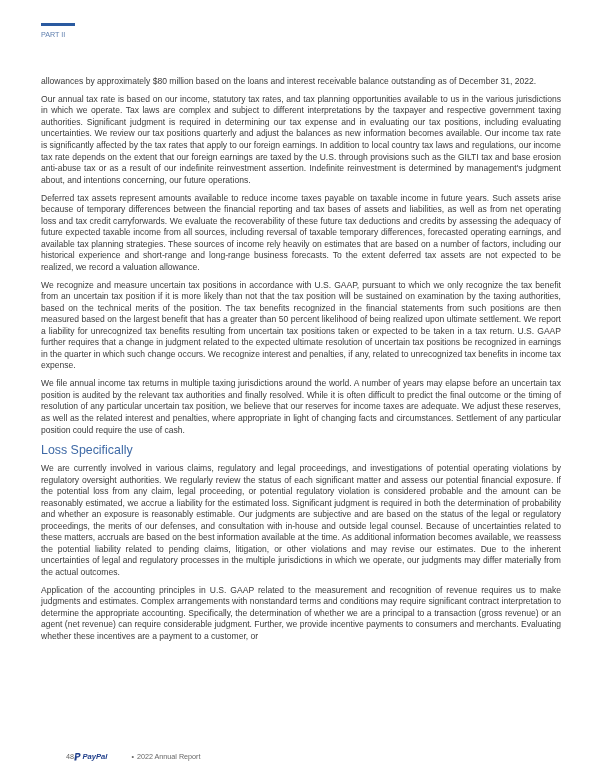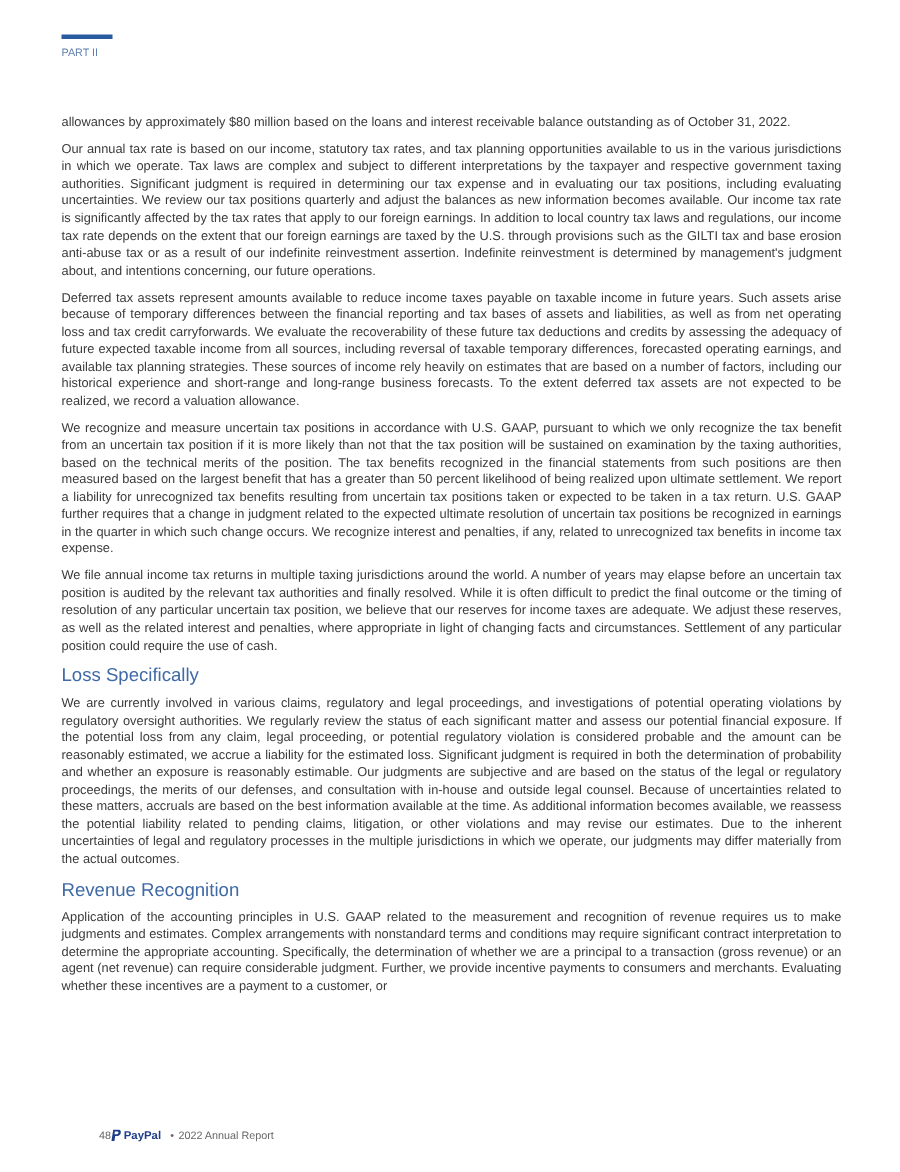--- a/index.html
+++ b/index.html
@@ -4,45 +4,44 @@
   <style>
     html, body { margin: 0; padding: 0; background: #ffffff; }
     body { width: 600px; height: 781px; overflow: hidden; position: relative; font-family: "Liberation Sans", sans-serif; color: #3a3a3a; }
     .top-bar { position: absolute; left: 41px; top: 23px; width: 34px; height: 3px; background: #2a5aa0; }
     .running-head { position: absolute; left: 41px; top: 30px; font-size: 7.2px; line-height: 9.2px; color: #5f7fae; }
     .content { position: absolute; left: 41px; top: 76px; width: 520px; }
     p.body { margin: 0 0 6.3px 0; font-size: 8.55px; line-height: 11.55px; text-align: justify; text-align-last: left; color: #3a3a3a; }
     h2.section { margin: 7px 0 5px 0; font-size: 12.4px; line-height: 15px; font-weight: normal; color: #3f6aa6; }
     .footer { position: absolute; left: 41px; top: 752px; font-size: 7.2px; line-height: 10px; color: #666; display: flex; align-items: center; }
     .footer .pnum { width: 33px; text-align: right; }
-    .logo { display: inline-flex; align-items: center; font-weight: bold; color: #1f3e8a; font-size: 7.6px; margin-right: 3px; }
+    .logo { display: inline-flex; align-items: center; font-weight: bold; font-style: italic; color: #1f3e8a; font-size: 7.6px; margin-right: 21px; }
     .logo svg { margin-right: 1.5px; }
     .bullet { margin: 0 3px; }
   </style>
 </head>
 <body>
 
 <div class="top-bar"></div>
 
 <div class="running-head">
   <div>PART II</div>
 </div>
 
 <div class="content">
-  <p class="body">allowances by approximately $80 million based on the loans and interest receivable balance outstanding as of October 31, 2022.</p>
+  <p class="body">allowances by approximately $80 million based on the loans and interest receivable balance outstanding as of December 31, 2022.</p>
 
   <p class="body">Our annual tax rate is based on our income, statutory tax rates, and tax planning opportunities available to us in the various jurisdictions in which we operate. Tax laws are complex and subject to different interpretations by the taxpayer and respective government taxing authorities. Significant judgment is required in determining our tax expense and in evaluating our tax positions, including evaluating uncertainties. We review our tax positions quarterly and adjust the balances as new information becomes available. Our income tax rate is significantly affected by the tax rates that apply to our foreign earnings. In addition to local country tax laws and regulations, our income tax rate depends on the extent that our foreign earnings are taxed by the U.S. through provisions such as the GILTI tax and base erosion anti-abuse tax or as a result of our indefinite reinvestment assertion. Indefinite reinvestment is determined by management's judgment about, and intentions concerning, our future operations.</p>
   <p class="body">Deferred tax assets represent amounts available to reduce income taxes payable on taxable income in future years. Such assets arise because of temporary differences between the financial reporting and tax bases of assets and liabilities, as well as from net operating loss and tax credit carryforwards. We evaluate the recoverability of these future tax deductions and credits by assessing the adequacy of future expected taxable income from all sources, including reversal of taxable temporary differences, forecasted operating earnings, and available tax planning strategies. These sources of income rely heavily on estimates that are based on a number of factors, including our historical experience and short-range and long-range business forecasts. To the extent deferred tax assets are not expected to be realized, we record a valuation allowance.</p>
   <p class="body">We recognize and measure uncertain tax positions in accordance with U.S. GAAP, pursuant to which we only recognize the tax benefit from an uncertain tax position if it is more likely than not that the tax position will be sustained on examination by the taxing authorities, based on the technical merits of the position. The tax benefits recognized in the financial statements from such positions are then measured based on the largest benefit that has a greater than 50 percent likelihood of being realized upon ultimate settlement. We report a liability for unrecognized tax benefits resulting from uncertain tax positions taken or expected to be taken in a tax return. U.S. GAAP further requires that a change in judgment related to the expected ultimate resolution of uncertain tax positions be recognized in earnings in the quarter in which such change occurs. We recognize interest and penalties, if any, related to unrecognized tax benefits in income tax expense.</p>
   <p class="body">We file annual income tax returns in multiple taxing jurisdictions around the world. A number of years may elapse before an uncertain tax position is audited by the relevant tax authorities and finally resolved. While it is often difficult to predict the final outcome or the timing of resolution of any particular uncertain tax position, we believe that our reserves for income taxes are adequate. We adjust these reserves, as well as the related interest and penalties, where appropriate in light of changing facts and circumstances. Settlement of any particular position could require the use of cash.</p>
 
   <h2 class="section">Loss Specifically</h2>
   <p class="body">We are currently involved in various claims, regulatory and legal proceedings, and investigations of potential operating violations by regulatory oversight authorities. We regularly review the status of each significant matter and assess our potential financial exposure. If the potential loss from any claim, legal proceeding, or potential regulatory violation is considered probable and the amount can be reasonably estimated, we accrue a liability for the estimated loss. Significant judgment is required in both the determination of probability and whether an exposure is reasonably estimable. Our judgments are subjective and are based on the status of the legal or regulatory proceedings, the merits of our defenses, and consultation with in-house and outside legal counsel. Because of uncertainties related to these matters, accruals are based on the best information available at the time. As additional information becomes available, we reassess the potential liability related to pending claims, litigation, or other violations and may revise our estimates. Due to the inherent uncertainties of legal and regulatory processes in the multiple jurisdictions in which we operate, our judgments may differ materially from the actual outcomes.</p>
 
-  <h2 class="section">Revenue Recognition</h2>
   <p class="body">Application of the accounting principles in U.S. GAAP related to the measurement and recognition of revenue requires us to make judgments and estimates. Complex arrangements with nonstandard terms and conditions may require significant contract interpretation to determine the appropriate accounting. Specifically, the determination of whether we are a principal to a transaction (gross revenue) or an agent (net revenue) can require considerable judgment. Further, we provide incentive payments to consumers and merchants. Evaluating whether these incentives are a payment to a customer, or</p>
 </div>
 
 <div class="footer">
   <span class="pnum">48</span>
   <span class="logo">
     <svg width="7" height="8" viewBox="0 0 7 8">
       <path d="M1.5 0 H4.6 C6.2 0 6.8 1 6.5 2.3 C6.2 3.7 5.1 4.4 3.7 4.4 H2.8 L2.3 7.6 H0.3 Z" fill="#1f3e8a"></path>
       <path d="M2.6 1.4 H4.2 C4.9 1.4 5.1 1.9 4.9 2.4 C4.7 3 4.2 3.2 3.6 3.2 H2.3 Z" fill="#ffffff"></path>
     </svg>

